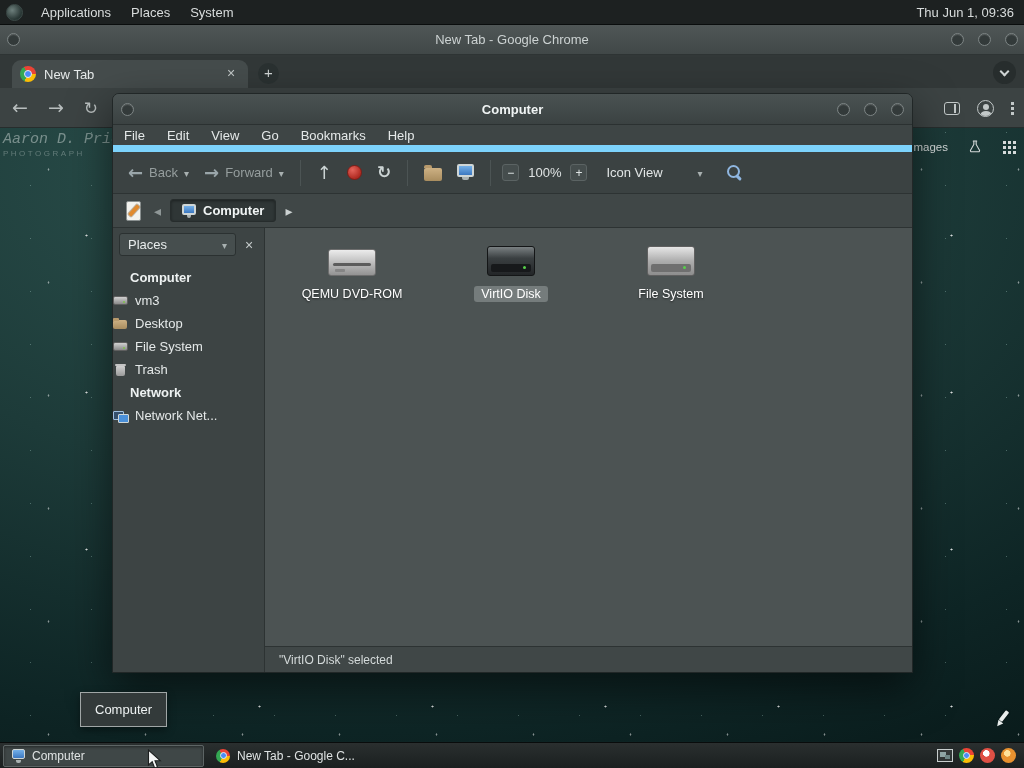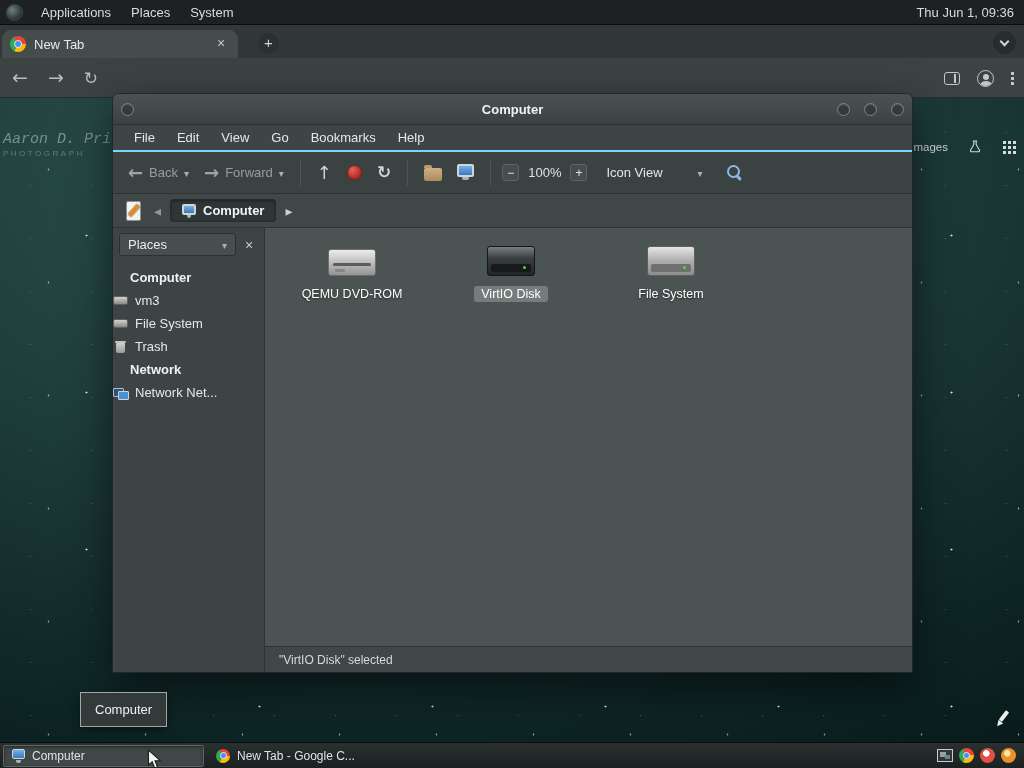--- a/index.html
+++ b/index.html
@@ -33,21 +33,21 @@
   .wbtn{width:13px;height:13px;border-radius:50%;background:#333a3a;border:1px solid #7d8585;
     box-shadow:inset 0 1px 1px rgba(255,255,255,.18);display:inline-block}
 
   
   .chrome{position:absolute;left:0;top:25px;width:1024px;z-index:10}
   .c-titlebar{height:30px;background:linear-gradient(#4f5656,#414848);position:relative;display:flex;align-items:center;justify-content:center;border-bottom:1px solid #2e3434}
   .c-titlebar .wbtn.left{position:absolute;left:7px;top:8px}
   .c-controls{position:absolute;right:6px;top:8px;display:flex;gap:14px}
   .c-title{font-size:13px;color:#ccd2d2}
   .c-tabstrip{height:33px;background:#323838;position:relative}
-  .c-tab{position:absolute;left:2px;top:5px;width:236px;height:28px;background:#454c4c;border-radius:9px 9px 0 0;display:flex;align-items:center;padding:0 8px;gap:8px}
+  .c-tab{position:absolute;left:12px;top:5px;width:236px;height:28px;background:#454c4c;border-radius:9px 9px 0 0;display:flex;align-items:center;padding:0 8px;gap:8px}
   .c-tab-title{flex:1;font-size:13px;color:#e6eaea;white-space:nowrap;overflow:hidden}
   .c-tab-close{width:18px;height:18px;border-radius:50%;color:#c2c8c8;font-size:14px;line-height:17px;text-align:center;flex:none}
   .c-tab-close::before{content:"×"}
   .chrome-logo{width:16px;height:16px;border-radius:50%;position:relative;flex:none;
     background:conic-gradient(from -30deg,#ea4335 0 33%,#fbbc05 0 66%,#34a853 0 100%)}
   .chrome-logo::after{content:"";position:absolute;inset:4px;background:#4a8cf7;border:1.5px solid #e8eaed;border-radius:50%}
   .c-newtab{position:absolute;left:258px;top:8px;width:21px;height:21px;border-radius:50%;background:#2a3131;color:#cfd4d4;
     font-size:15px;line-height:20px;text-align:center}
   .c-newtab::before{content:"+"}
   .c-tabsearch{position:absolute;right:8px;top:6px;width:23px;height:23px;border-radius:50%;background:#272d2d;display:flex;align-items:center;justify-content:center}
@@ -70,21 +70,21 @@
   .i-grid{width:14px;height:14px;background-image:radial-gradient(circle,#d5dada 1.6px,transparent 1.8px);background-size:5px 5px}
 
   
   .fm{position:absolute;left:112px;top:93px;width:801px;height:580px;z-index:20;background:#454c4c;
     border:1px solid #212727;border-radius:7px 7px 0 0;box-shadow:0 16px 44px rgba(0,0,0,.55);display:flex;flex-direction:column}
   .fm-titlebar{height:31px;flex:none;background:linear-gradient(#4a5252,#3b4242);border-radius:6px 6px 0 0;position:relative;
     display:flex;align-items:center;justify-content:center;border-bottom:1px solid #2b3131}
   .fm-titlebar .wbtn.left{position:absolute;left:8px;top:9px}
   .fm-controls{position:absolute;right:8px;top:9px;display:flex;gap:14px}
   .fm-title{font-size:13px;font-weight:bold;color:#f0f4f4}
-  .fm-menubar{height:27px;flex:none;background:#3e4545;display:flex;align-items:center;padding-left:10px;border-bottom:2px solid #7dd3fc}
+  .fm-menubar{height:27px;flex:none;background:#3e4545;display:flex;align-items:center;padding-left:0;border-bottom:7px solid #7dd3fc}
   .fm-menu{padding:0 11px;font-size:13px;color:#e4e8e8}
   .fm-toolbar{height:42px;flex:none;background:#3b4242;display:flex;align-items:center;padding:0 10px;border-bottom:1px solid #2d3333;gap:5px}
   .tb-sep{width:1px;height:26px;background:#2c3333;border-right:1px solid #4c5454;margin:0 6px}
   .tb-btn{display:flex;align-items:center;gap:6px;padding:3px 5px;border-radius:3px;font-size:13px}
   .tb-label-dim{color:#969e9e}
   .arrow{font-family:"DejaVu Sans",sans-serif;line-height:1}
   .arrow-back::before{content:"←";font-size:18px;font-weight:bold;color:#9aa6aa}
   .arrow-fwd::before{content:"→";font-size:18px;font-weight:bold;color:#9aa6aa}
   .arrow-up::before{content:"↑";font-size:18px;color:#ccd4d4}
   .arrow-reload::before{content:"↻";font-size:17px;font-weight:bold;color:#ccd4d4}
@@ -198,20 +198,29 @@
     <div class="panel-left">
       <span class="menu-logo"></span>
       <span class="panel-menu">Applications</span>
       <span class="panel-menu">Places</span>
       <span class="panel-menu">System</span>
     </div>
     <div class="panel-clock">Thu Jun 1, 09:36</div>
   </div>
 
   <div class="chrome">
+    <div class="c-titlebar">
+      <span class="wbtn left"></span>
+      <span class="c-title">New Tab - Google Chrome</span>
+      <span class="c-controls">
+        <span class="wbtn"></span>
+        <span class="wbtn"></span>
+        <span class="wbtn"></span>
+      </span>
+    </div>
     <div class="c-tabstrip">
       <div class="c-tab">
         <span class="chrome-logo"></span>
         <span class="c-tab-title">New Tab</span>
         <span class="c-tab-close"></span>
       </div>
       <div class="c-newtab"></div>
       <div class="c-tabsearch">
         <span class="chev"></span>
       </div>
@@ -316,20 +325,24 @@
         </div>
         <div class="sb-tree">
           <div class="tree-row header">
             <span class="tree-label">Computer</span>
           </div>
           <div class="tree-row">
             <span class="si si-drive"></span>
             <span class="tree-label">vm3</span>
           </div>
           <div class="tree-row">
+            <span class="si si-folder"></span>
+            <span class="tree-label">Desktop</span>
+          </div>
+          <div class="tree-row">
             <span class="si si-drive"></span>
             <span class="tree-label">File System</span>
           </div>
           <div class="tree-row">
             <span class="si si-trash"></span>
             <span class="tree-label">Trash</span>
           </div>
           <div class="tree-row header">
             <span class="tree-label">Network</span>
           </div>

